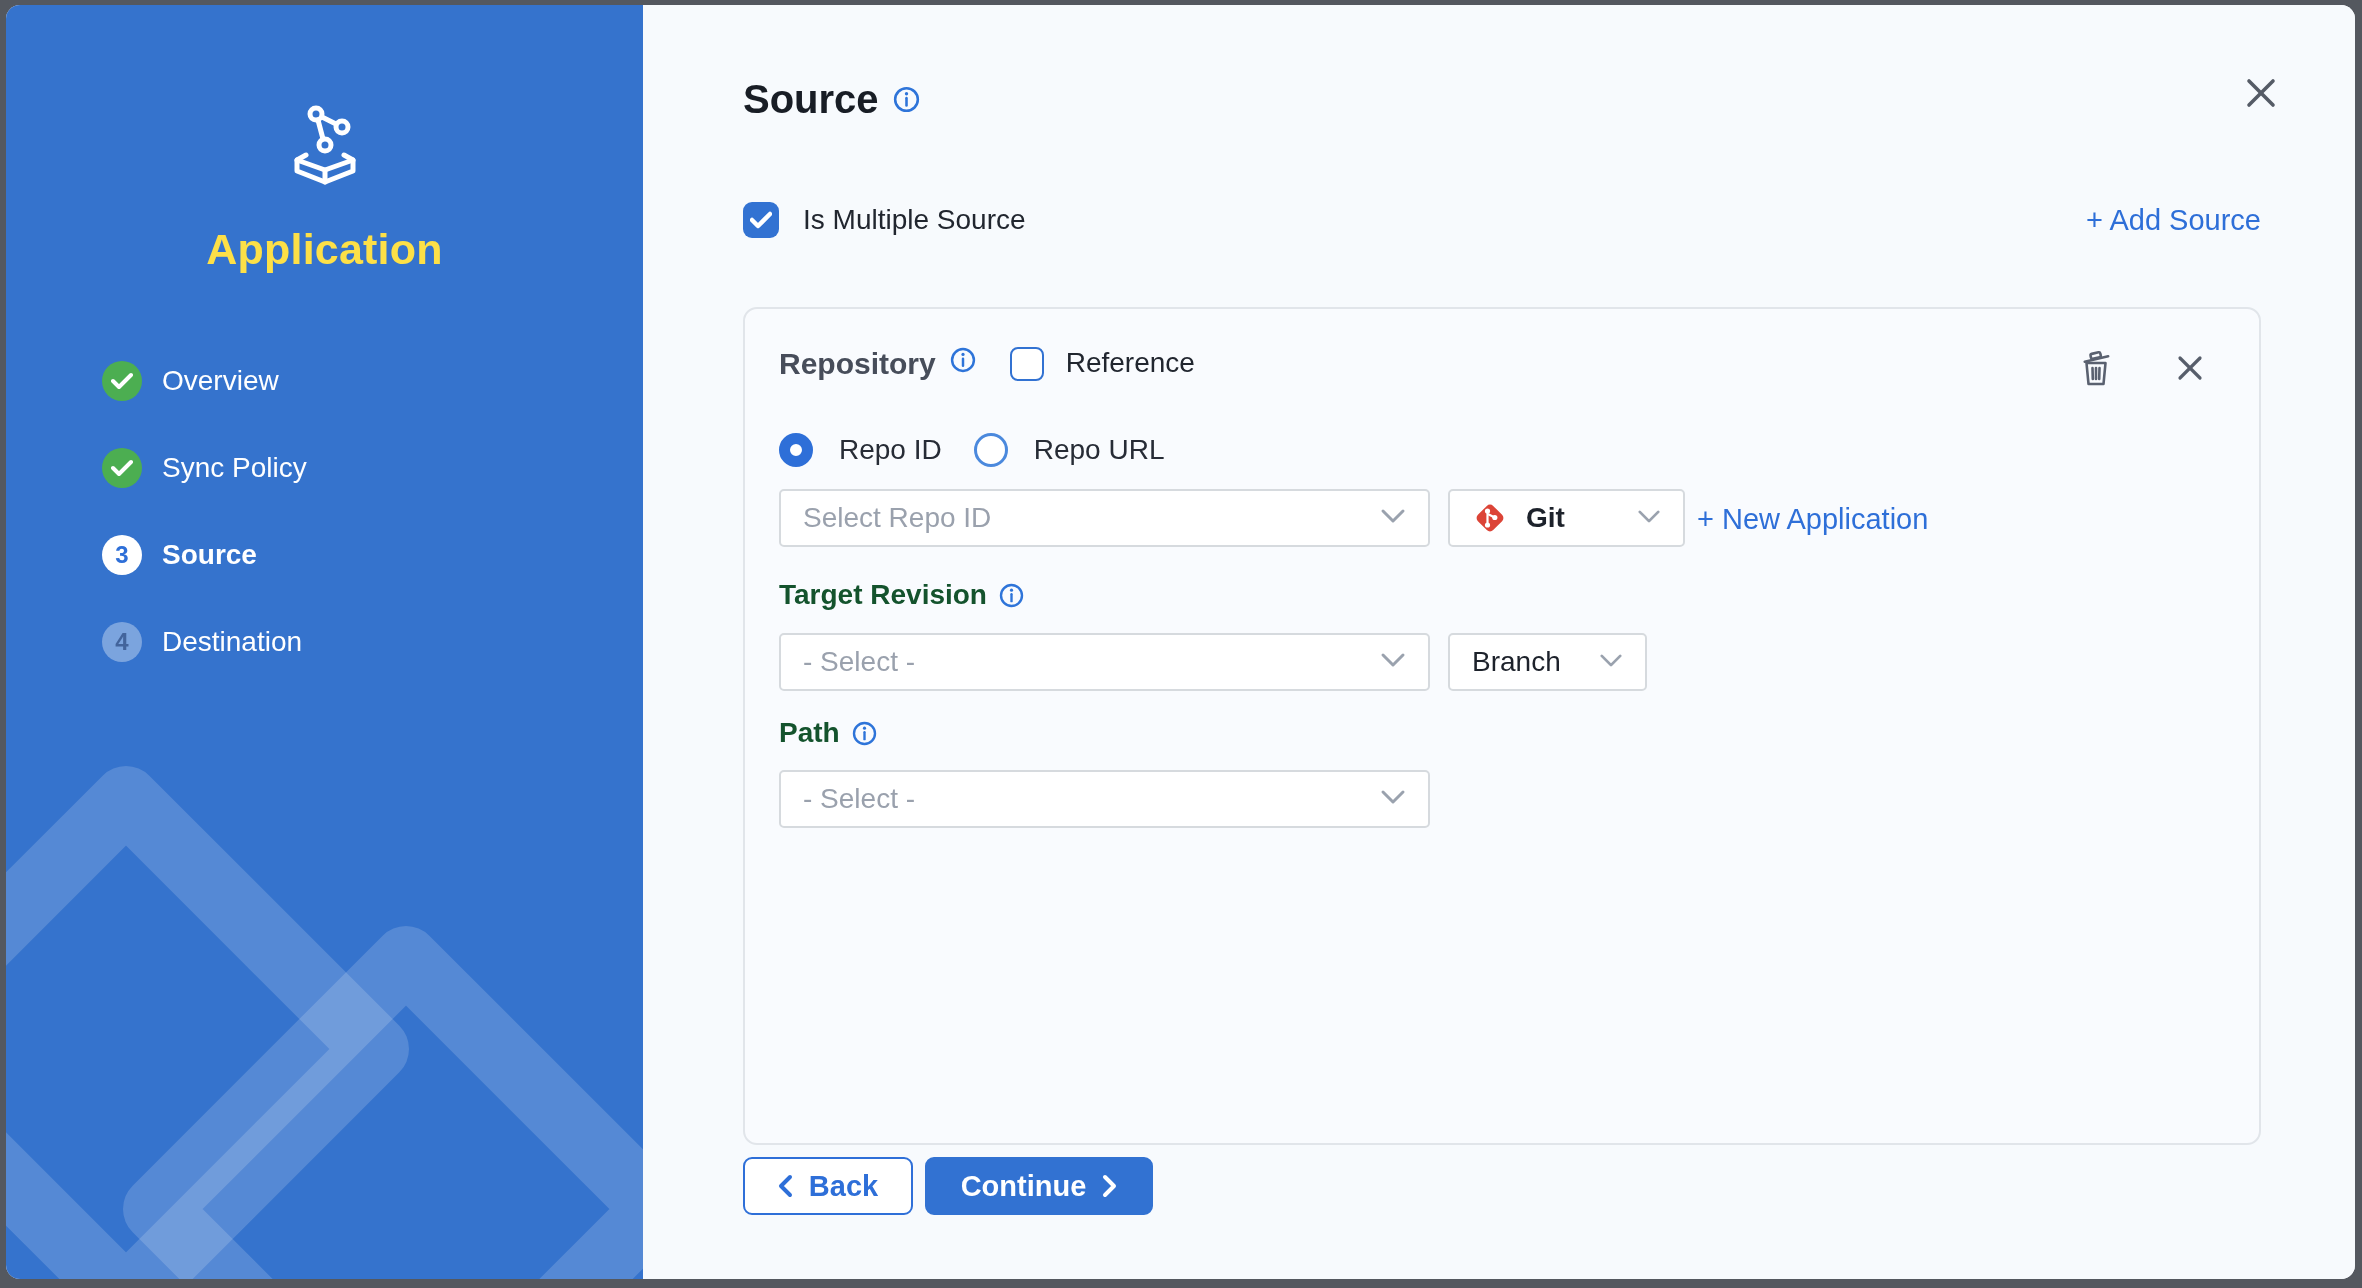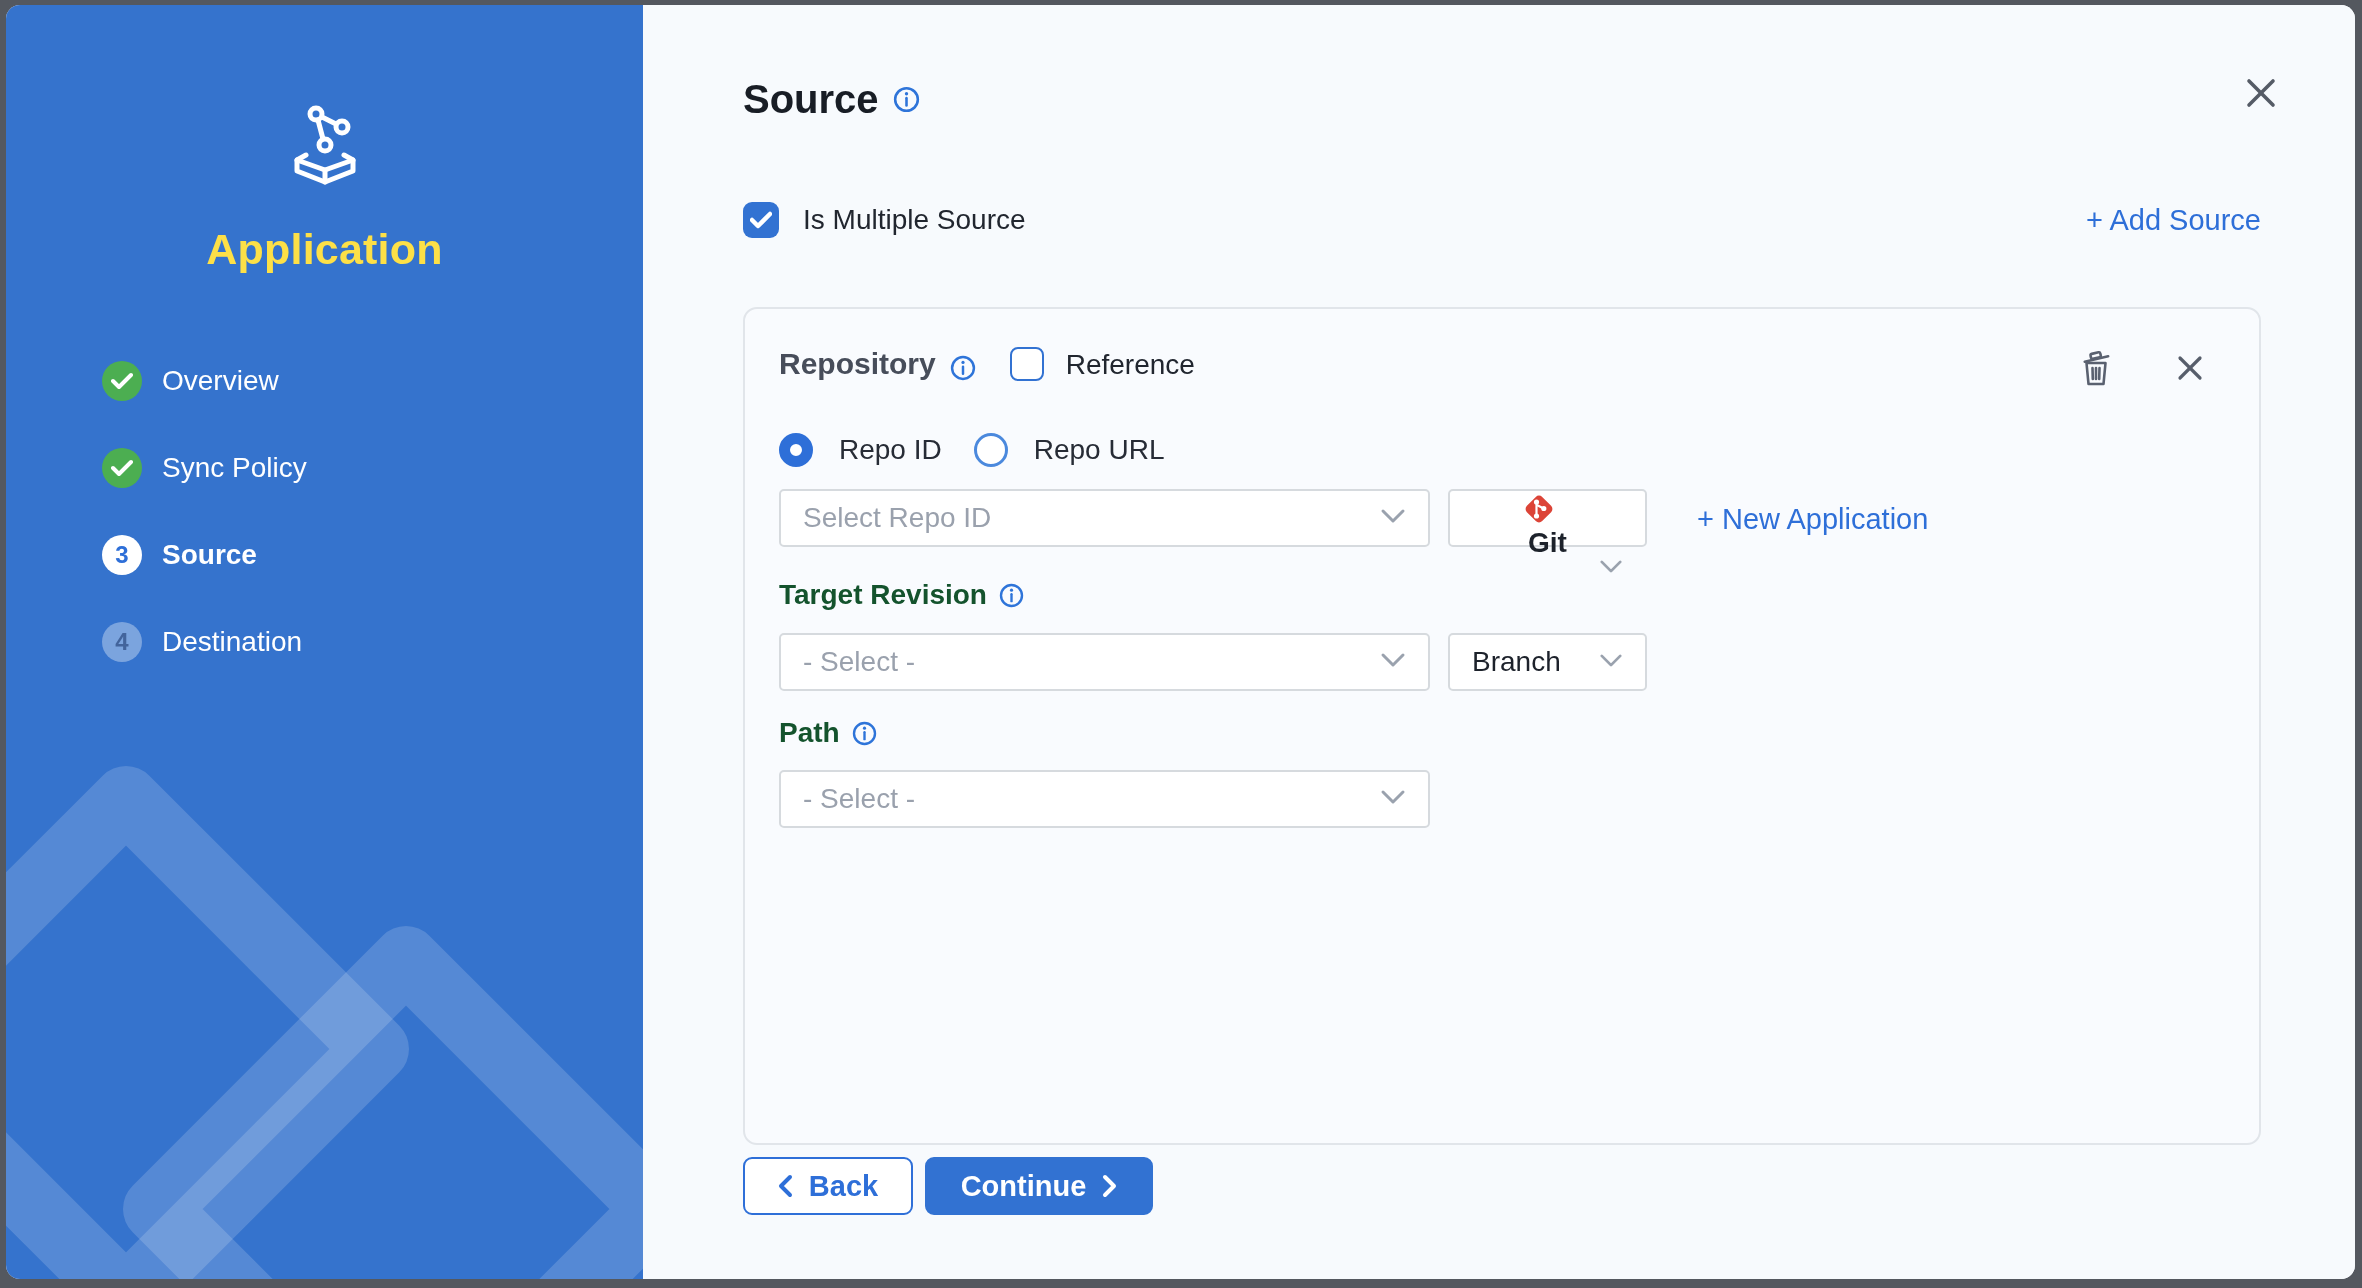--- a/index.html
+++ b/index.html
@@ -37,21 +37,21 @@
                display:flex; align-items:center; }
   .checkbox { width:36px; height:36px; border-radius:9px; cursor:pointer; flex:0 0 36px;
               display:flex; align-items:center; justify-content:center; }
   .checkbox.checked { background:#3272d2; }
   .multi-label { margin-left:24px; font-size:28px; color:#21262f; }
   .add-source { margin-left:auto; font-size:29px; color:#2e6fd8; cursor:pointer; }
 
   
   .card { position:absolute; left:100px; top:302px; width:1518px; height:838px;
           background:#f9fbfe; border:2px solid #e1e5ea; border-radius:14px; }
-  .card-head { position:absolute; left:34px; top:38px; display:flex; align-items:flex-end; }
+  .card-head { position:absolute; left:34px; top:38px; display:flex; align-items:flex-start; }
   .card-title { font-size:30px; font-weight:bold; color:#474d5a; }
   .card-head .info-icon { margin-left:14px; }
   .ref-box { margin-left:34px; width:34px; height:34px; border:2.5px solid #3272d2; border-radius:8px;
              background:#ffffff; cursor:pointer; flex:0 0 34px; }
   .ref-label { margin-left:22px; font-size:28px; color:#21262f; }
   .card-actions { position:absolute; right:55px; top:40px; display:flex; align-items:center; gap:62px; }
   .icon-btn { cursor:pointer; display:flex; align-items:center; justify-content:center; }
 
   .radio-row { position:absolute; left:34px; top:104px; display:flex; align-items:center; gap:32px;margin-top:20px; }
   .radio-opt { display:flex; align-items:center; gap:26px; cursor:pointer; }
@@ -59,21 +59,21 @@
   .radio.on  { border:11px solid #2e6fd8; }
   .radio.off { border:3px solid #4b89dd; }
   .radio-label { font-size:28px; color:#272c36; }
 
   .select { position:absolute; height:58px; background:#ffffff; border:2px solid #d6dade; border-radius:5px;
             display:flex; align-items:center; padding:0 22px; cursor:pointer; }
   .select .chev { margin-left:auto; }
   .placeholder { font-size:28px; color:#9aa1ad; }
   .value { font-size:28px; color:#1d222b; }
   .sel-repo    { left:34px;  top:180px; width:651px; }
-  .sel-git     { left:703px; top:180px; width:199px;flex-direction:column; }
+  .sel-git     { left:703px; top:180px; width:237px; }
   .sel-rev     { left:34px;  top:324px; width:651px; }
   .sel-branch  { left:703px; top:324px; width:199px; }
   .sel-path    { left:34px;  top:461px; width:651px; }
   .git-badge { margin-right:18px; display:flex; }
   .sel-git .value { font-weight:bold; }
   .new-repo { position:absolute; left:952px; top:194px; font-size:29px; color:#2e6fd8; cursor:pointer; }
 
   .field-label-row { position:absolute; display:flex; align-items:center; gap:12px; }
   .lbl-rev  { left:34px; top:270px; }
   .lbl-path { left:34px; top:408px; }

